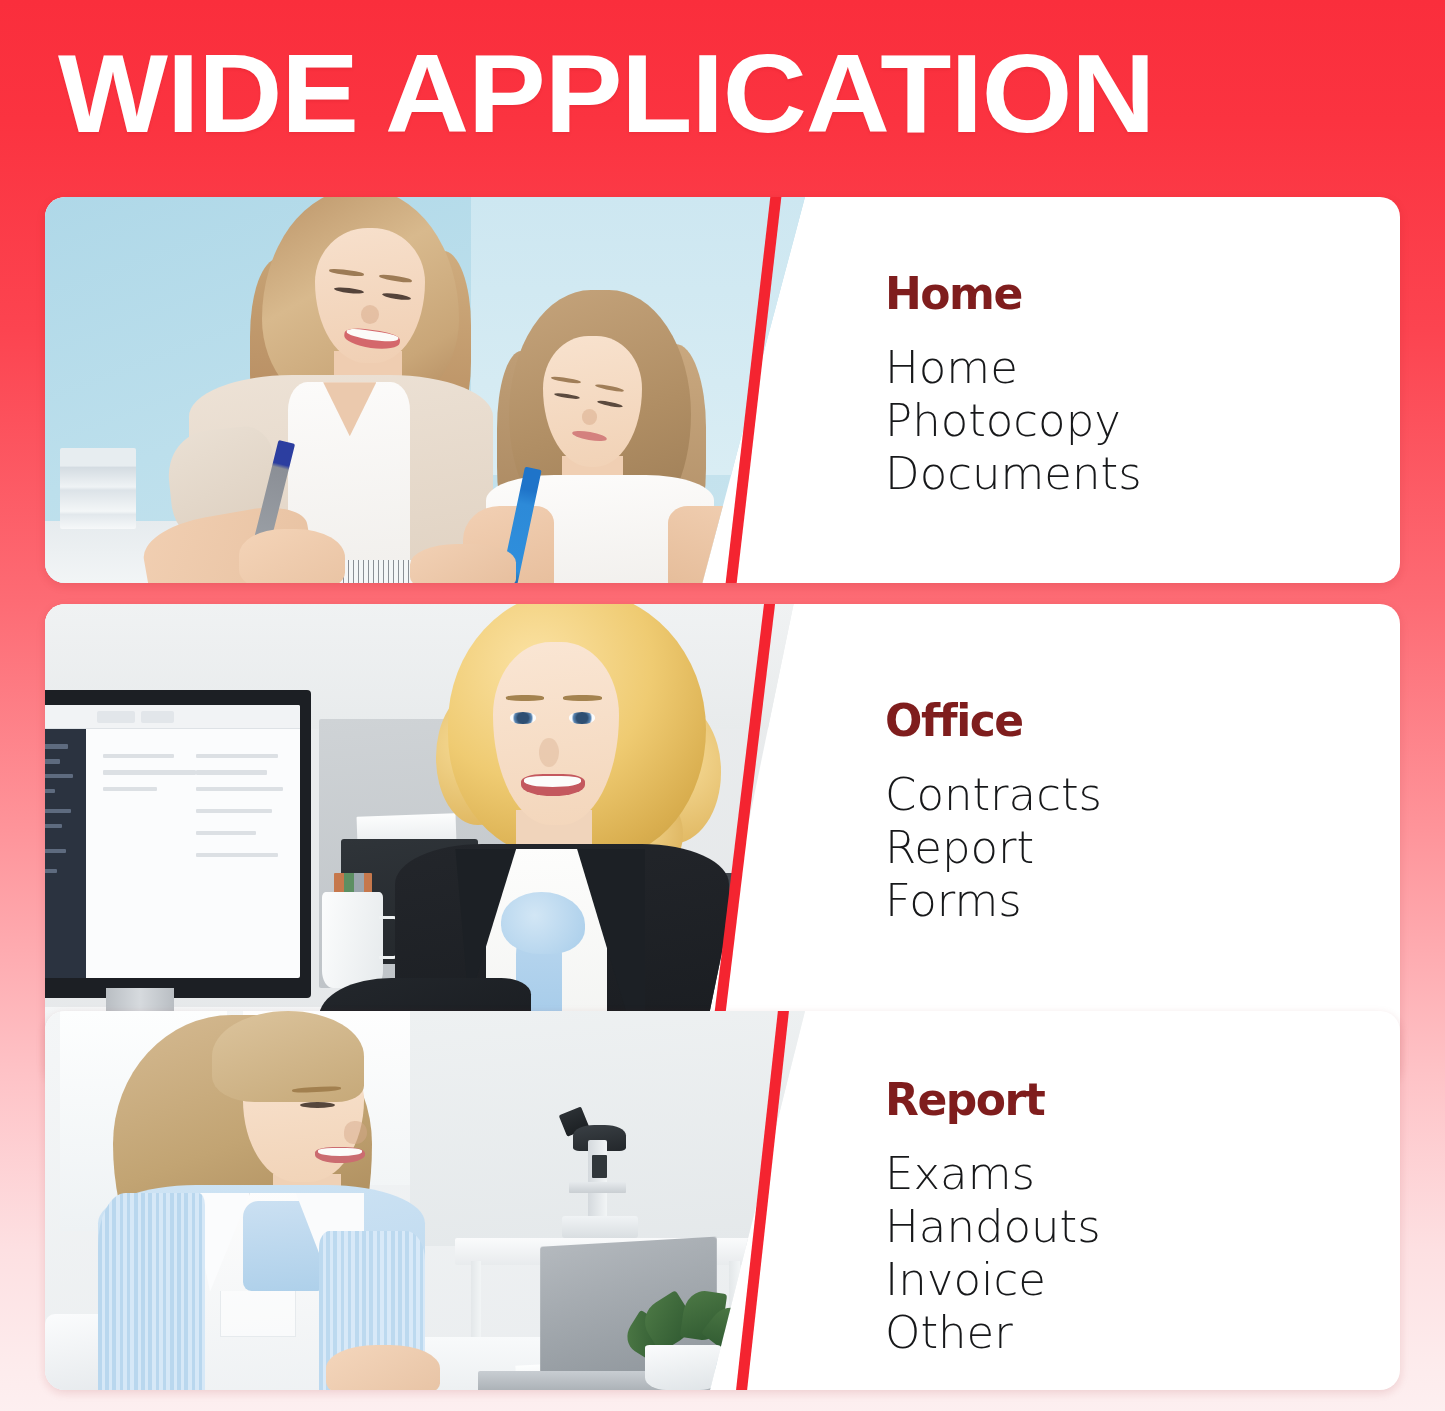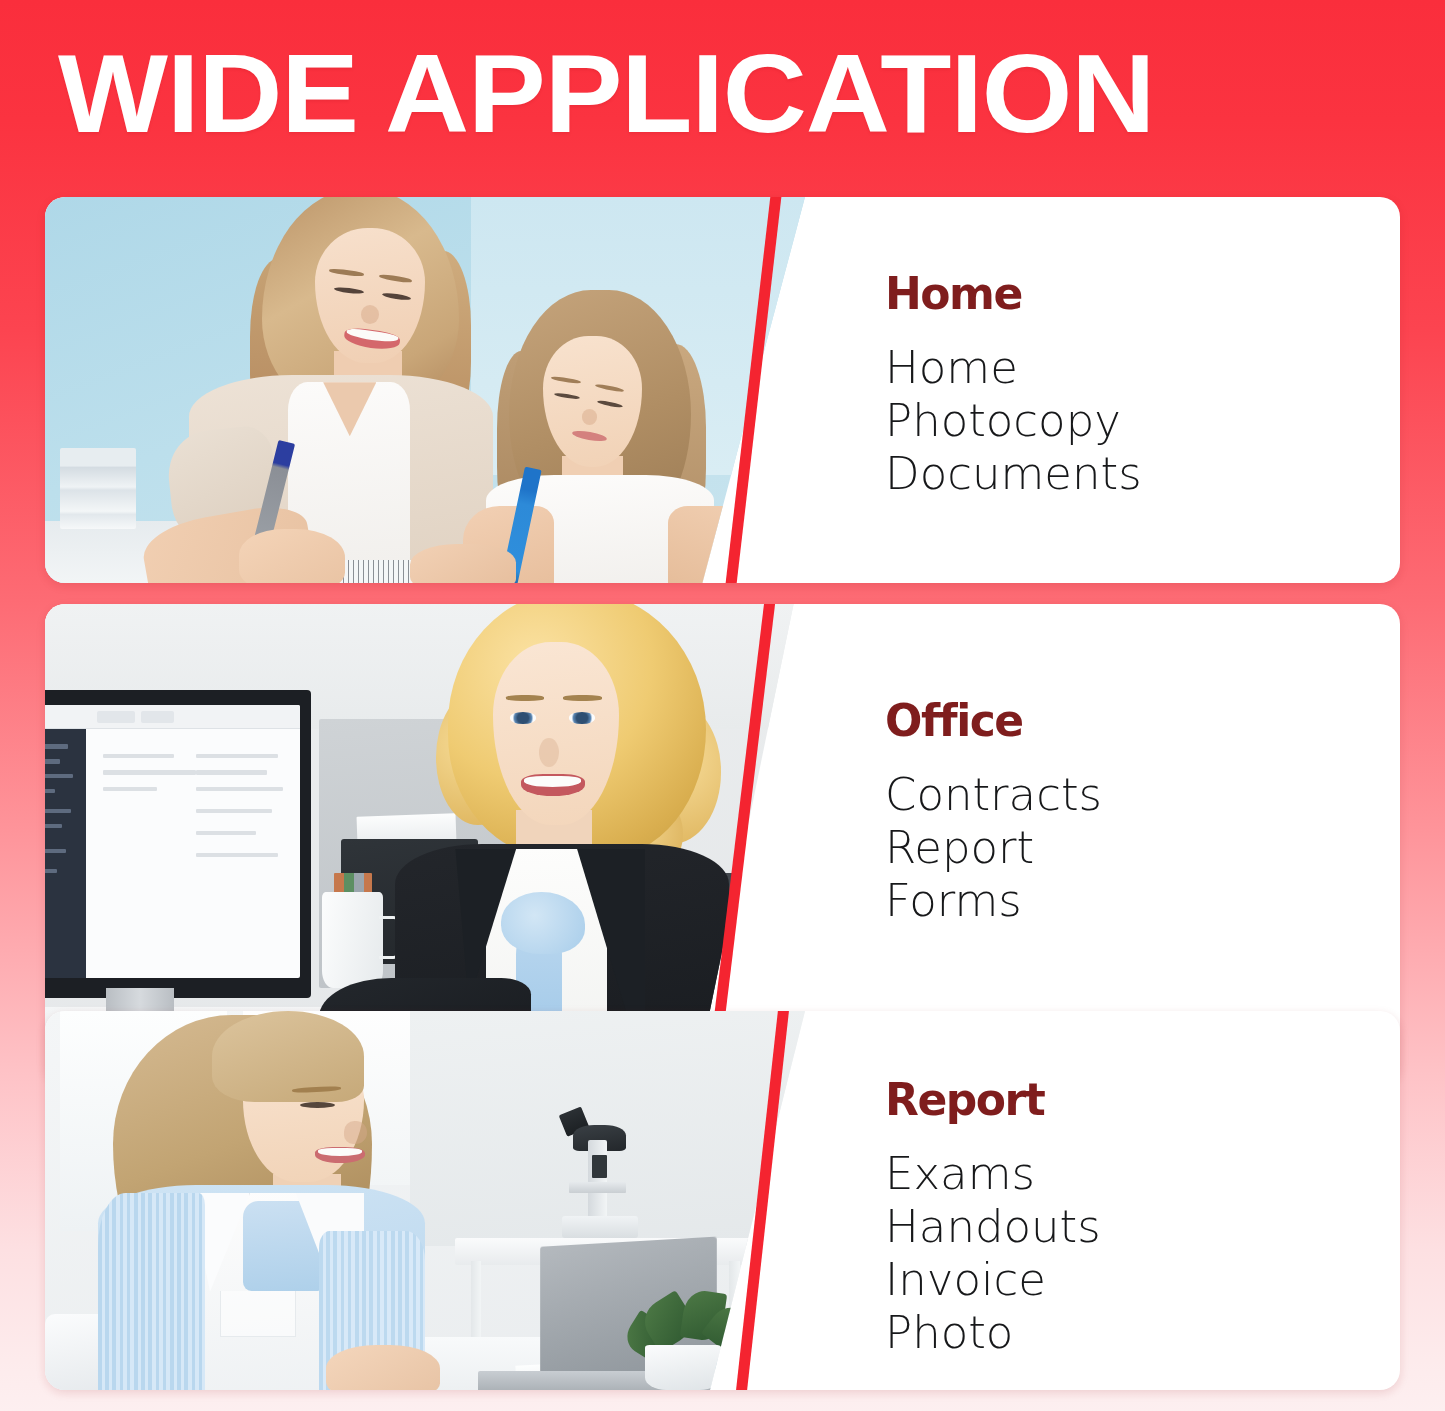--- a/index.html
+++ b/index.html
@@ -587,18 +587,18 @@
         <div class="l-hands"></div>
       </div>
     </div>
     <div class="diagonal"></div>
     <div class="text-block">
       <div class="cat-heading">Report</div>
       <ul class="cat-list">
         <li>Exams</li>
         <li>Handouts</li>
         <li>Invoice</li>
-        <li>Photo</li>
+        <li>Other</li>
       </ul>
     </div>
   </div>
 
 </div>
 
 </body></html>

